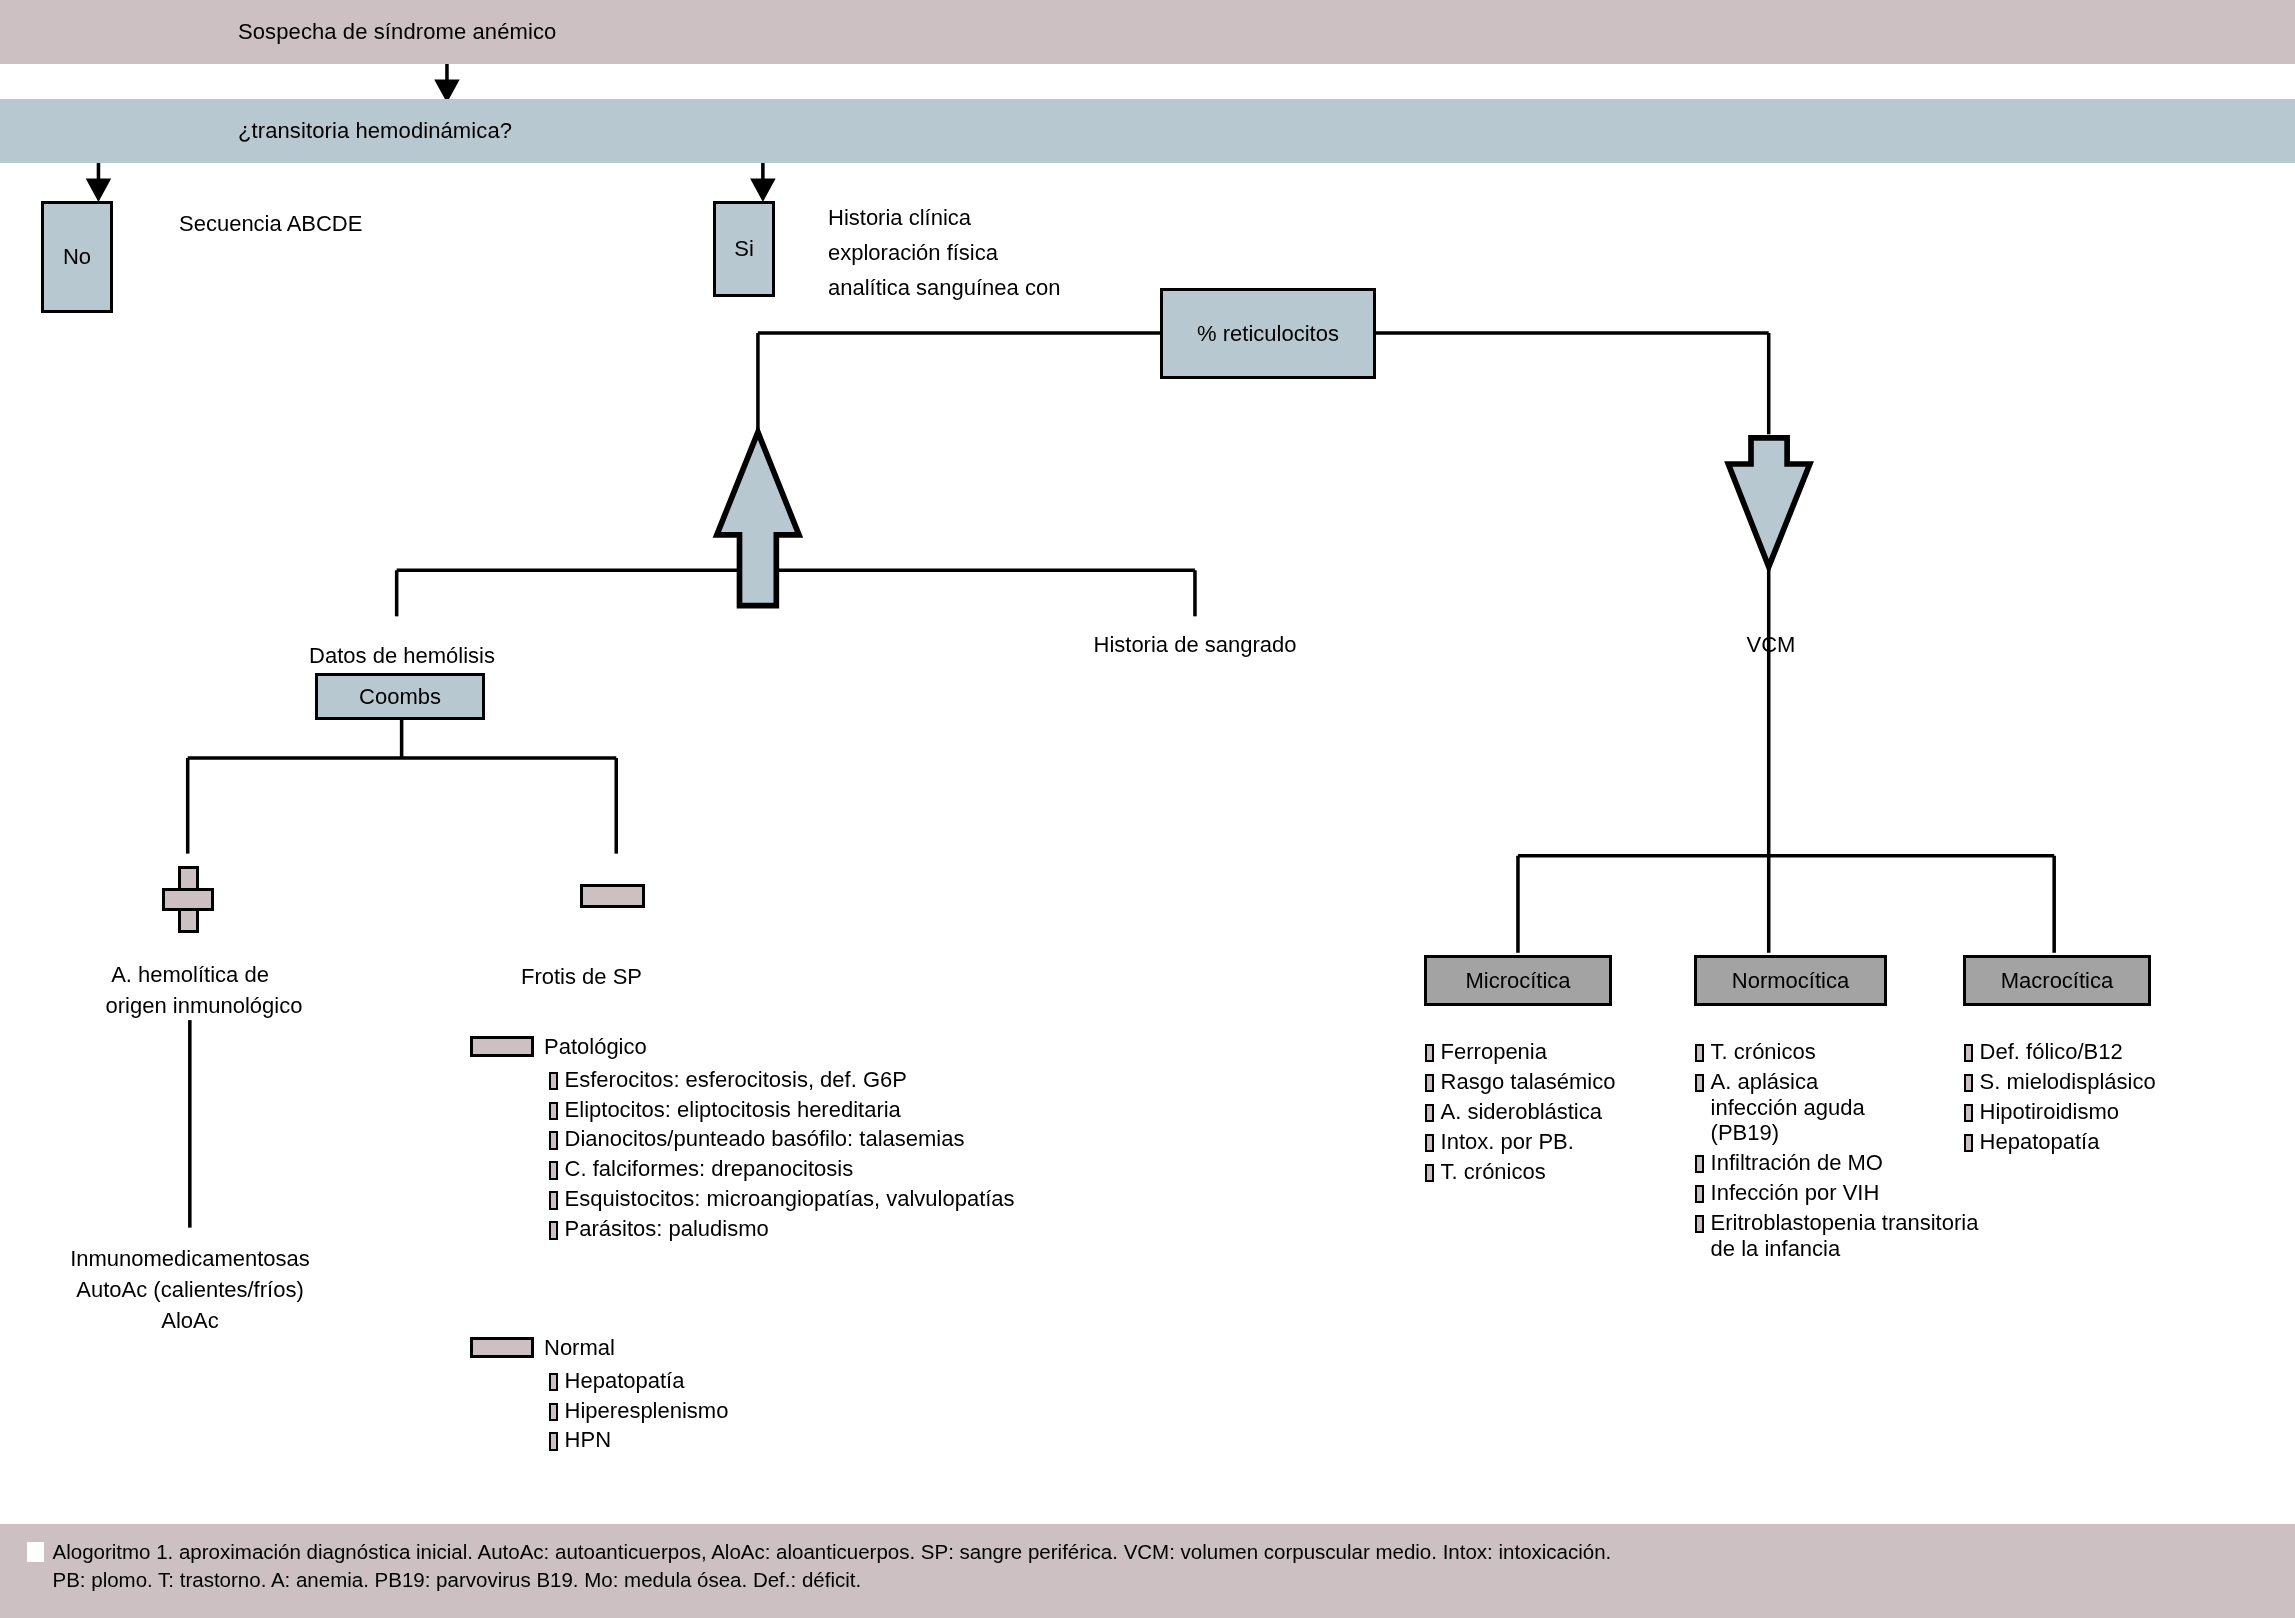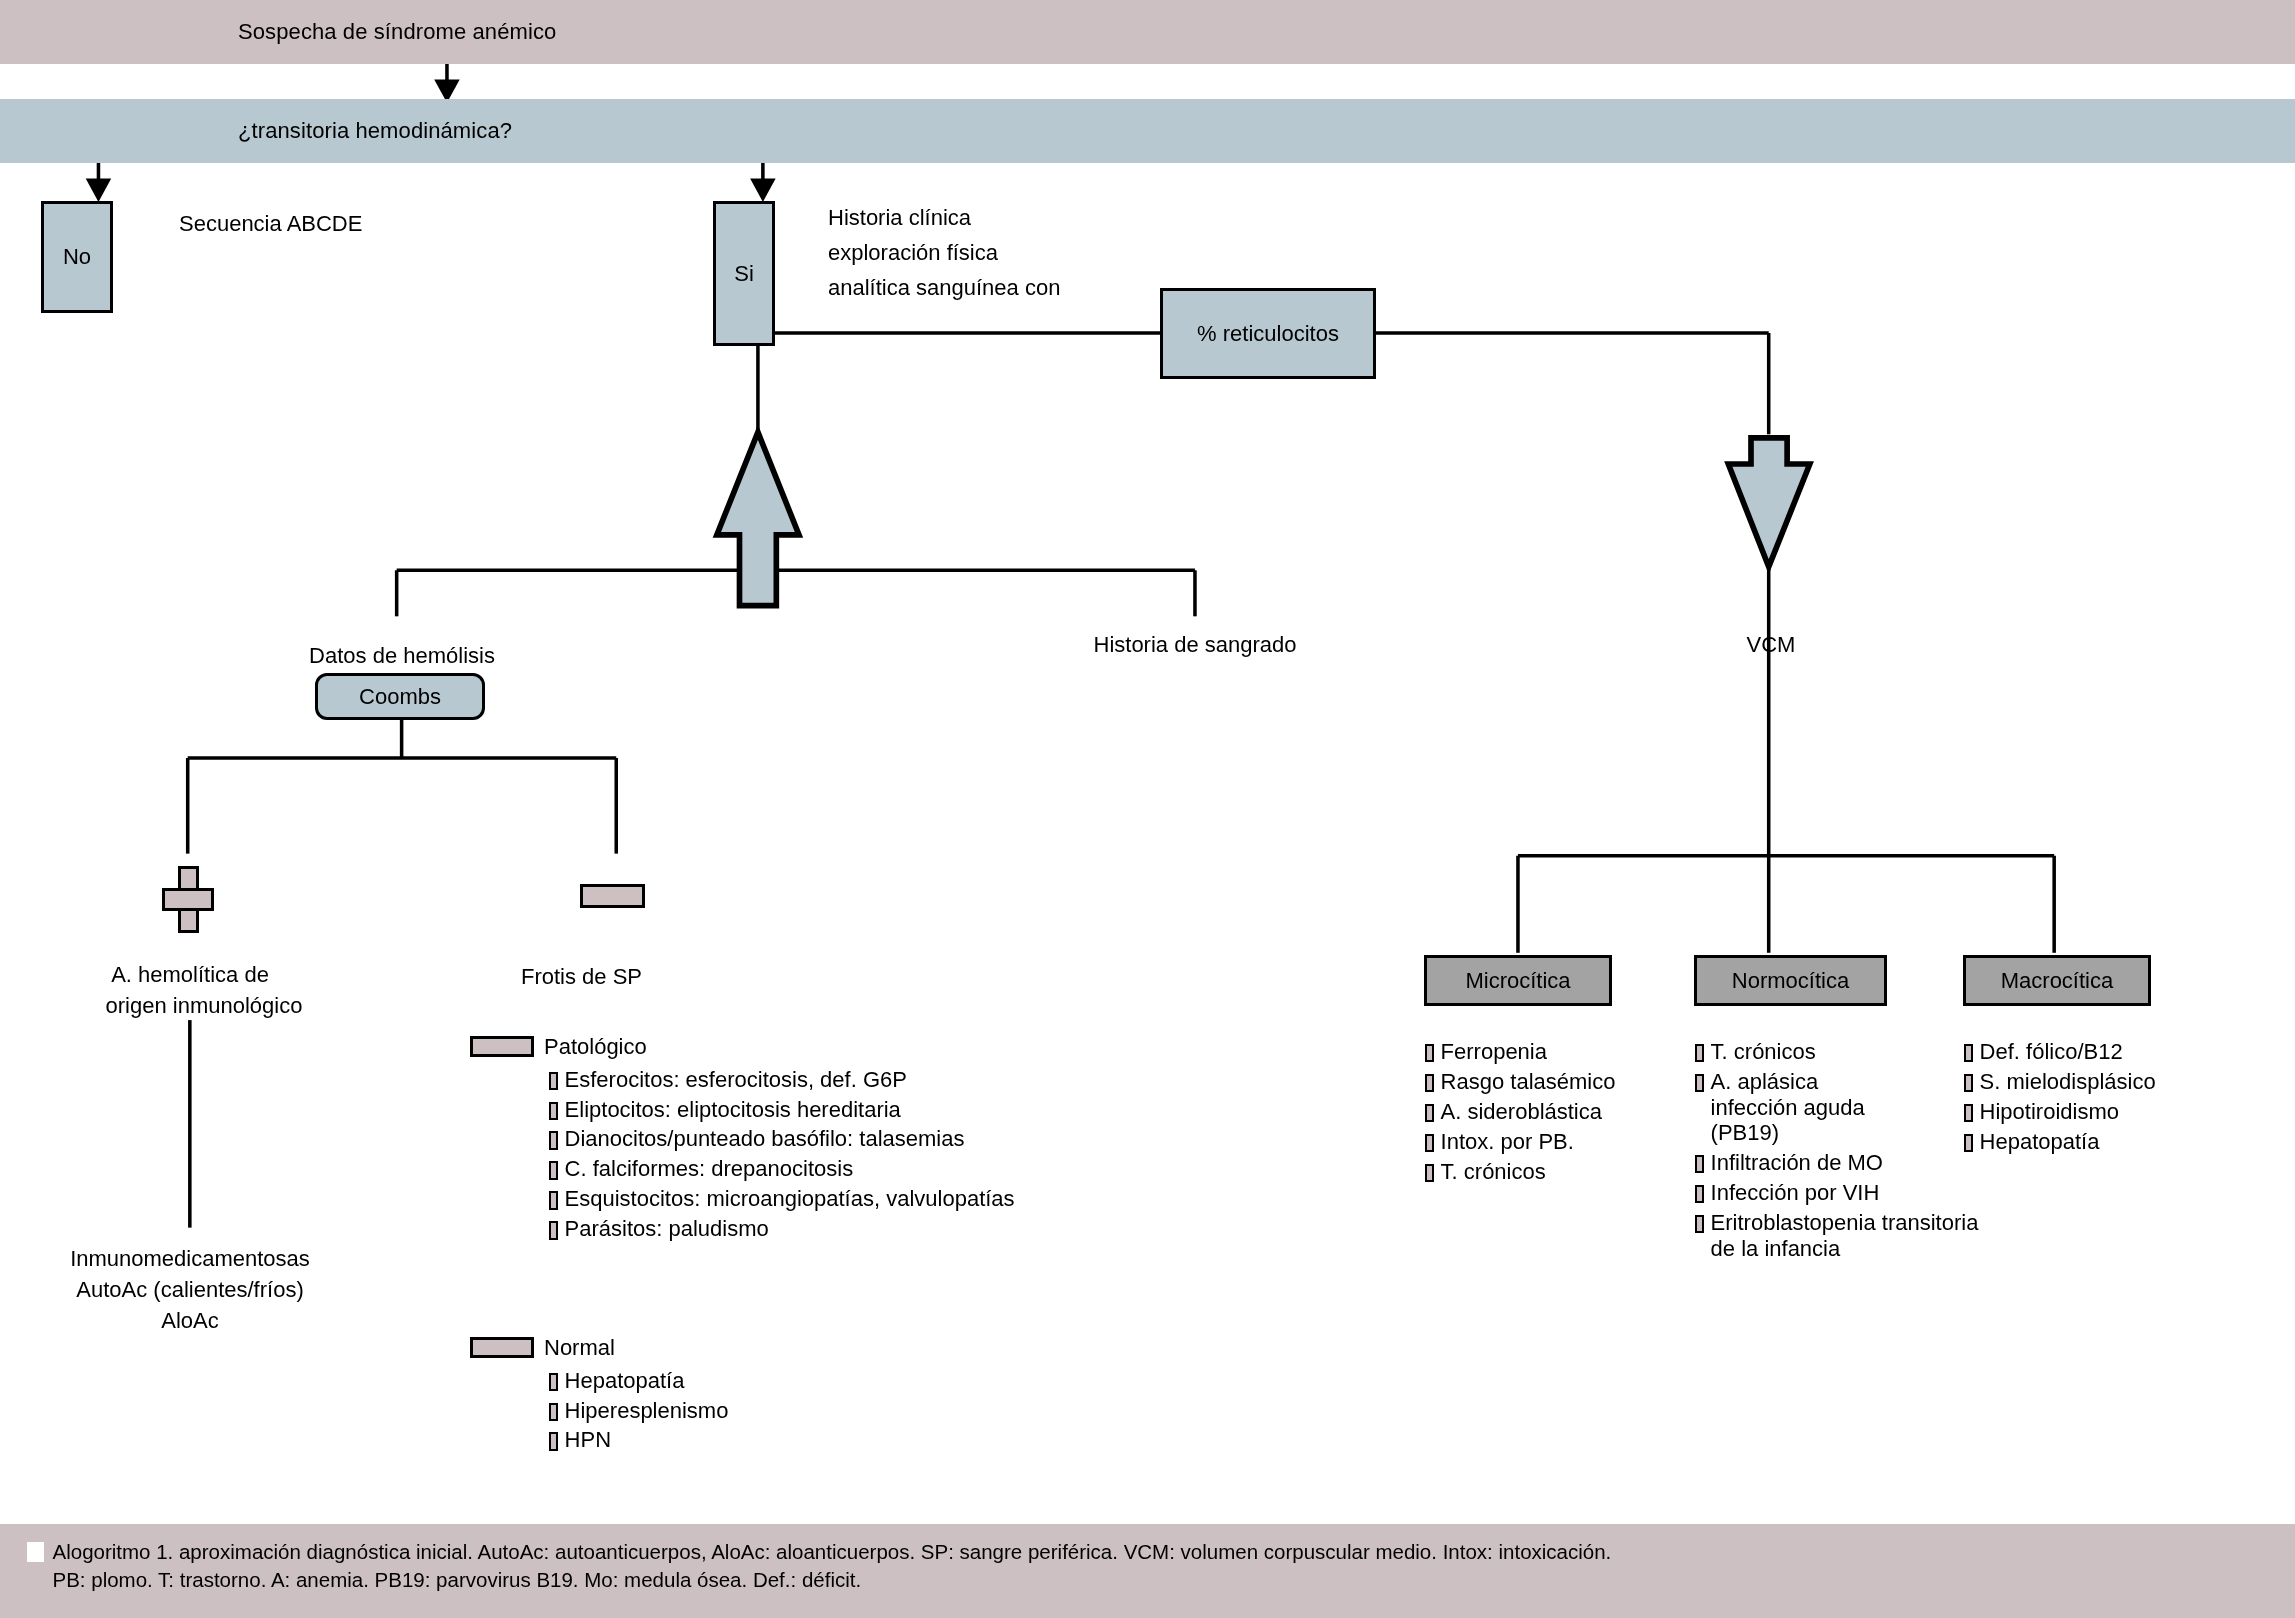--- a/index.html
+++ b/index.html
@@ -121,30 +121,30 @@
     <span class="band-label" style="margin-left:238px;">Sospecha de síndrome anémico</span>
   </div>
 
   <div class="band band-blue">
     <span class="band-label" style="margin-left:238px;">¿transitoria hemodinámica?</span>
   </div>
 
   <div class="bbox" style="left:41px;top:201px;width:72px;height:112px;">No</div>
   <div class="tl" style="left:179px;top:211px;">Secuencia ABCDE</div>
 
-  <div class="bbox" style="left:713px;top:201px;width:62px;height:145px;">Si</div>
+  <div class="bbox" style="left:713px;top:201px;width:62px;height:96px;">Si</div>
   <div class="tl" style="left:828px;top:205px;">Historia clínica</div>
   <div class="tl" style="left:828px;top:240px;">exploración física</div>
   <div class="tl" style="left:828px;top:275px;">analítica sanguínea con</div>
 
   <div class="bbox" style="left:1160px;top:288px;width:216px;height:91px;">% reticulocitos</div>
 
   <div class="tl ctr" style="left:402px;top:632px;margin-top:11px;">Datos de hemólisis</div>
 
-  <div class="bbox" style="left:315px;top:673px;width:170px;height:47px;border-radius:12px;">Coombs</div>
+  <div class="bbox" style="left:315px;top:673px;width:170px;height:47px;">Coombs</div>
 
   <div class="tl ctr" style="left:1195px;top:632px;">Historia de sangrado</div>
 
   <div class="tl ctr" style="left:1771px;top:632px;">VCM</div>
 
   <div class="plus" style="left:162px;top:866px;width:52px;height:67px;">
     <div class="v"></div>
       <div class="h"></div>
   </div>
   <div class="minusbar" style="left:580px;top:884px;width:65px;height:24px;"></div>

